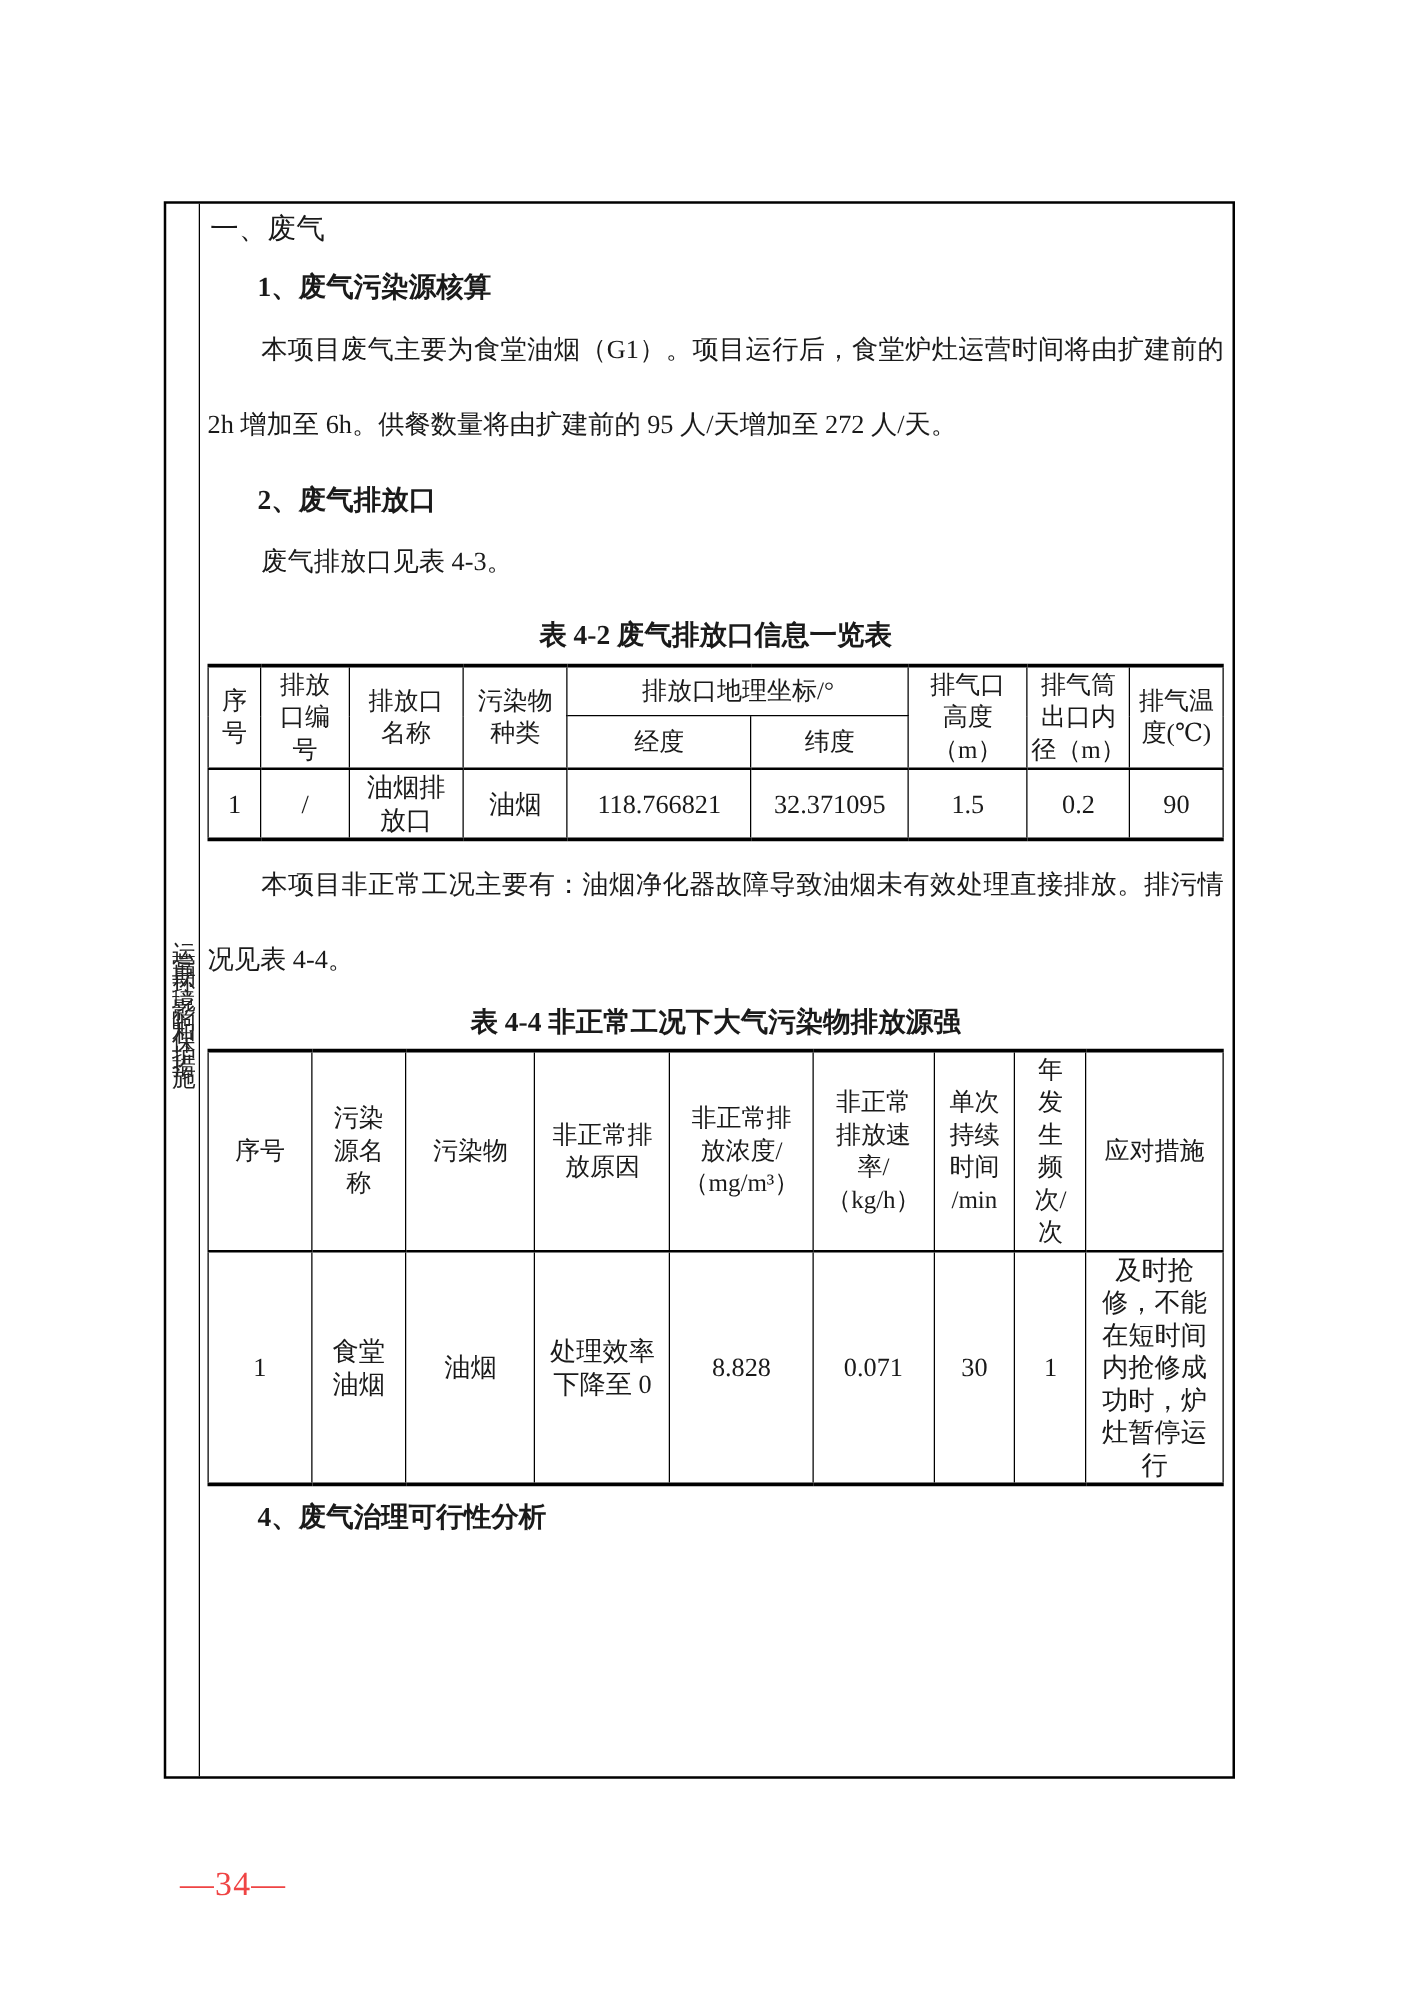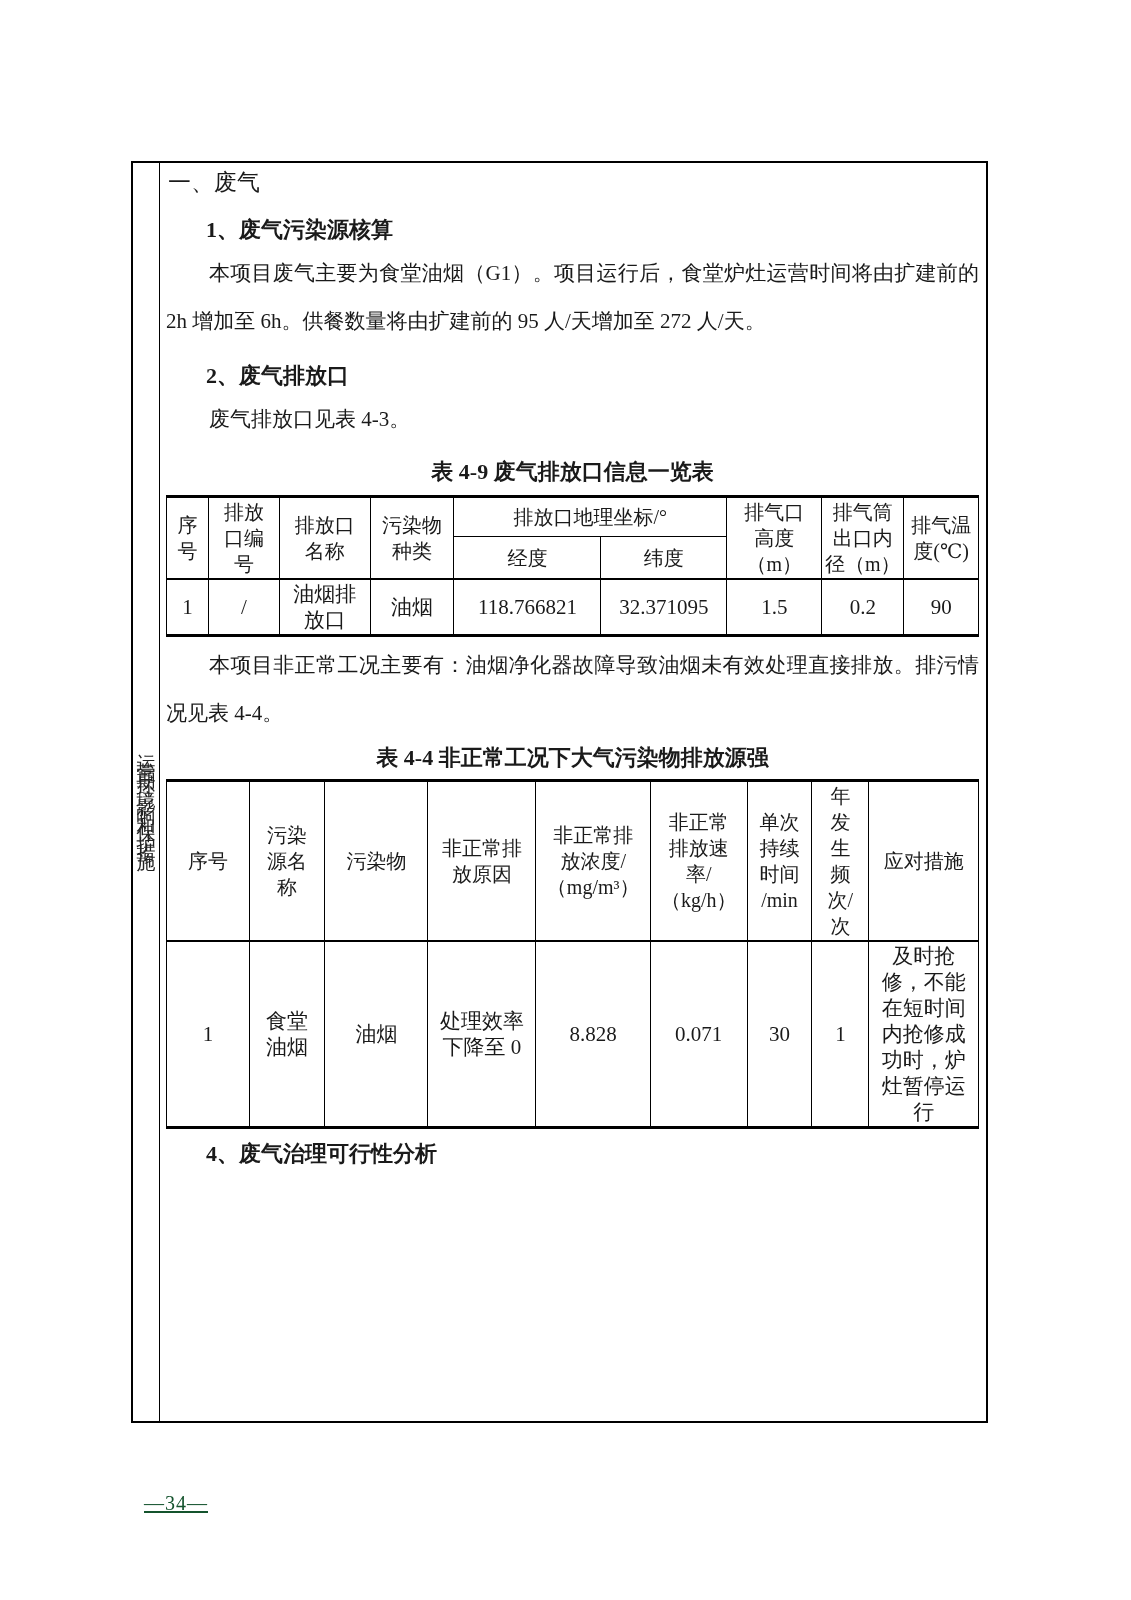--- a/index.html
+++ b/index.html
@@ -49,21 +49,21 @@
   .h2 {
     font-weight: bold;
     font-size: 22px;
     line-height: 30px;
     padding-left: 40px;
   }
   .h2.mt16 { margin-top: 16px; }
   .h2.mt10 { margin-top: 10px; }
   .para {
     font-size: 21px;
-    line-height: 48px;
+    line-height: 60px;
     text-align: justify;
     text-indent: 43px;
     margin-top: 4px;
   }
   .caption {
     text-align: center;
     font-weight: bold;
     font-size: 22px;
     line-height: 30px;
   }
@@ -94,43 +94,42 @@
   .t43 tr.hr1 { height: 36px; }
   .t43 tr.hr2 { height: 38px; }
   .t43 tr.data-row { height: 50px; }
   .t44 tr.hr1 { height: 156px; }
   .t44 tr.data-row { height: 178px; }
   .hl { background: var(--hl, #b3b3b3); }
   .footer {
     position: absolute;
     left: 144px;
     top: 1492px;
-    font-size: 20px;
-    color: #14532d;
+    font-size: 27px;
+    color: #ef4444;
     letter-spacing: 1px;
-    text-decoration: underline;
   }
 </style>
 </head>
 <body>
 
 <div class="page">
   <div class="doc-box">
     <div class="side-label">运营期环境影响和保护措施</div>
     <div class="content">
 
       <div class="h1">一、废气</div>
 
       <div class="h2 mt16">1、废气污染源核算</div>
       <div class="para">本项目废气主要为食堂油烟（G1）。项目运行后，食堂炉灶运营时间将由扩建前的 2h 增加至 6h。供餐数量将由扩建前的 95 人/天增加至 272 人/天。</div>
 
       <div class="h2 mt16">2、废气排放口</div>
       <div class="para">废气排放口见表 4-3。</div>
 
-      <div class="caption c1">表 4-9 废气排放口信息一览表</div>
+      <div class="caption c1">表 4-2 废气排放口信息一览表</div>
       <table class="t43">
         <colgroup>
           <col style="width:5.2%">
             <col style="width:8.7%">
             <col style="width:11.2%">
             <col style="width:10.3%">
           <col style="width:18.1%">
             <col style="width:15.5%">
             <col style="width:11.7%">
             <col style="width:10.1%">

